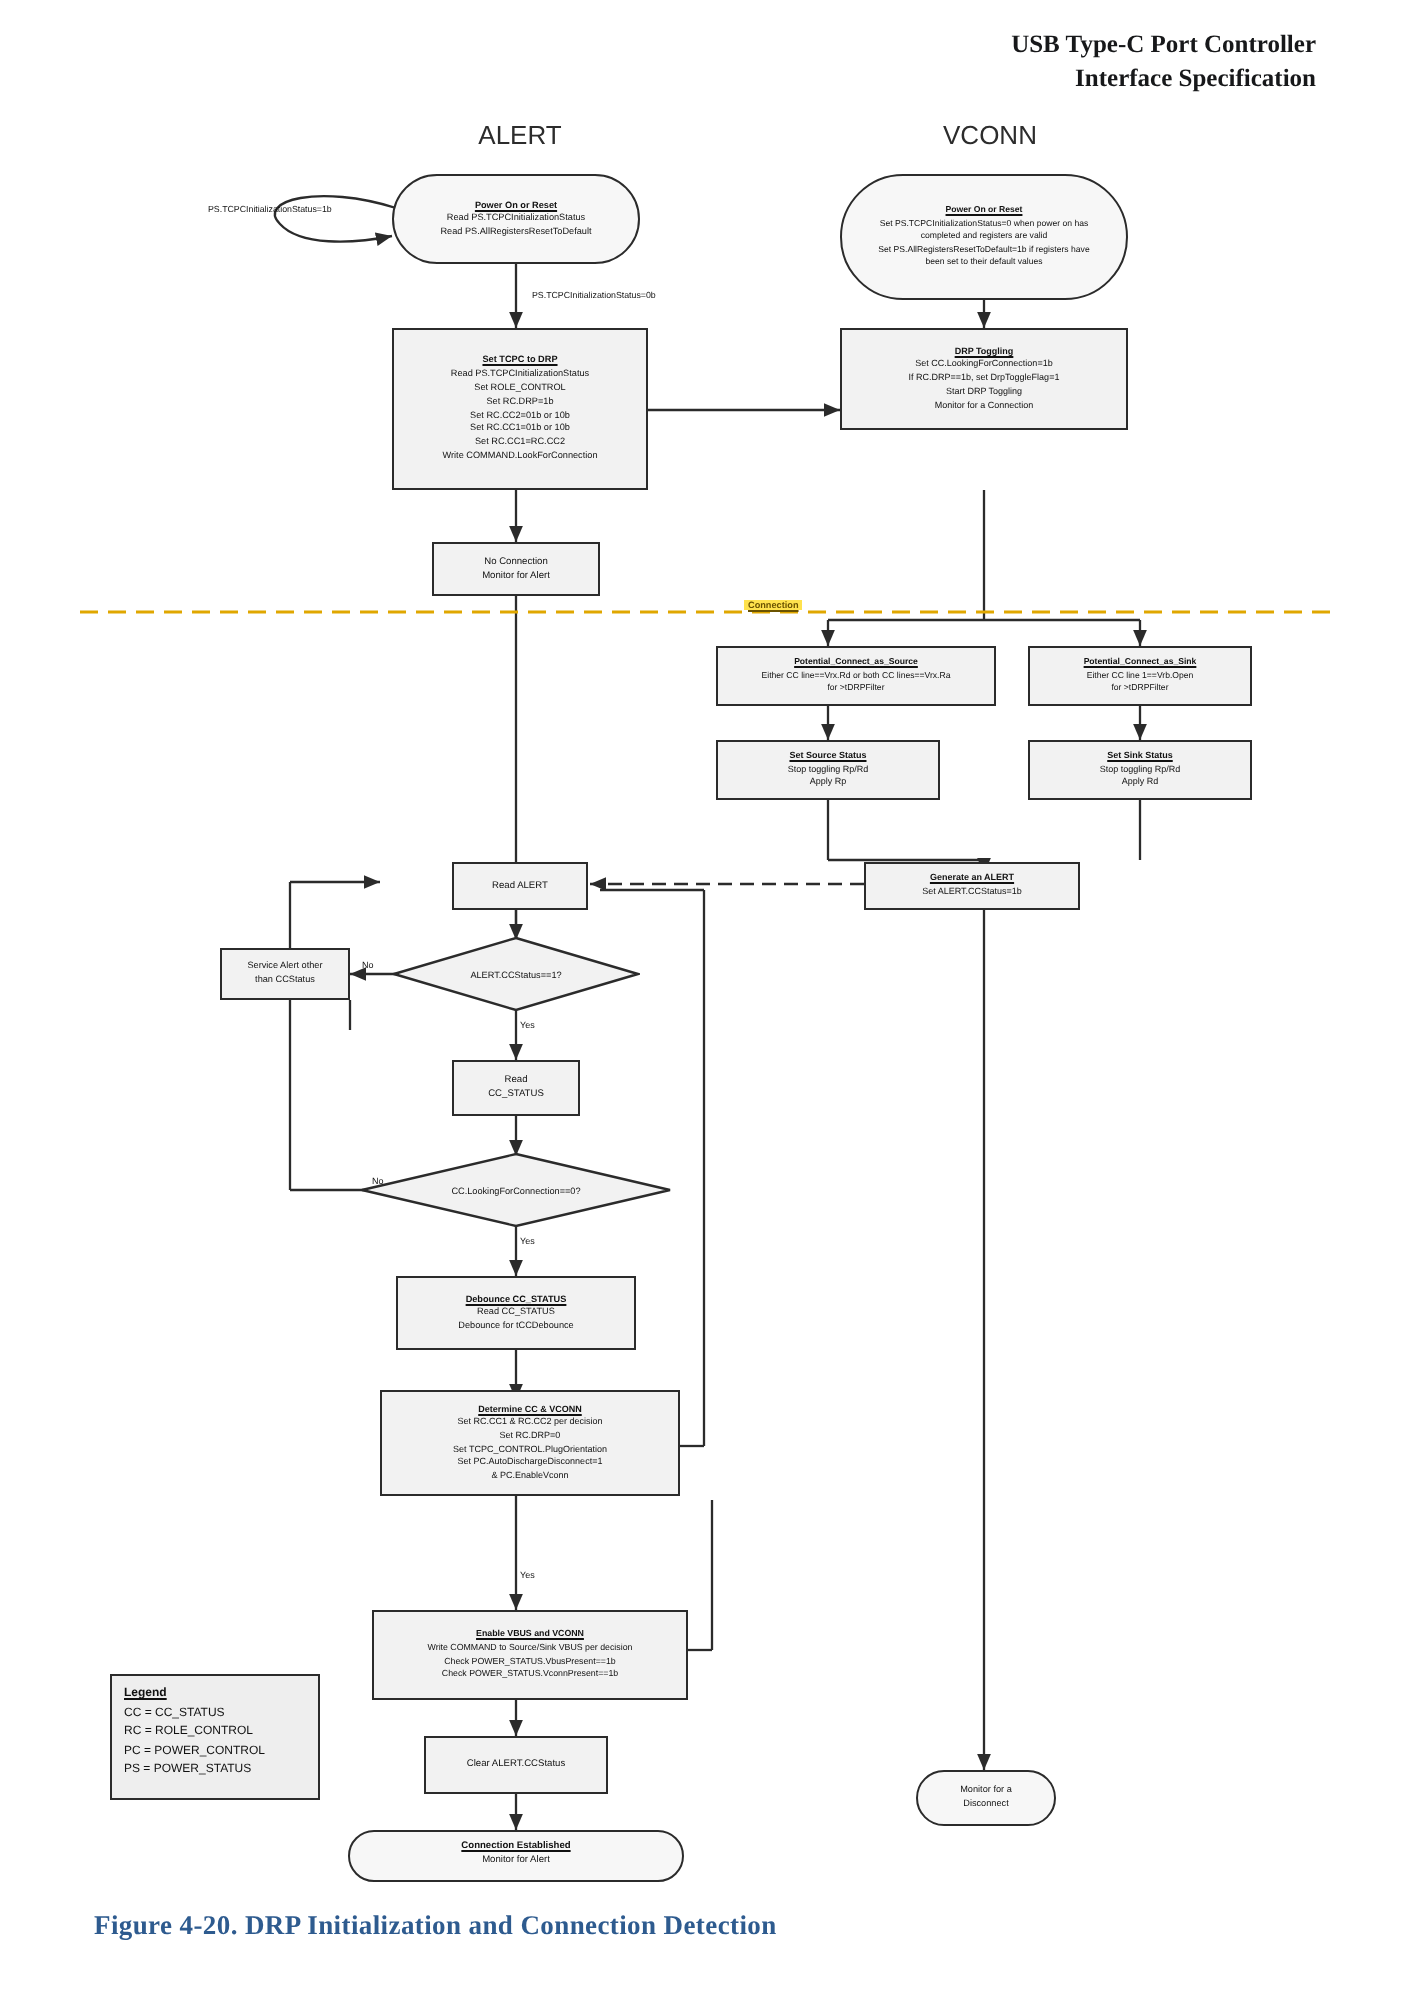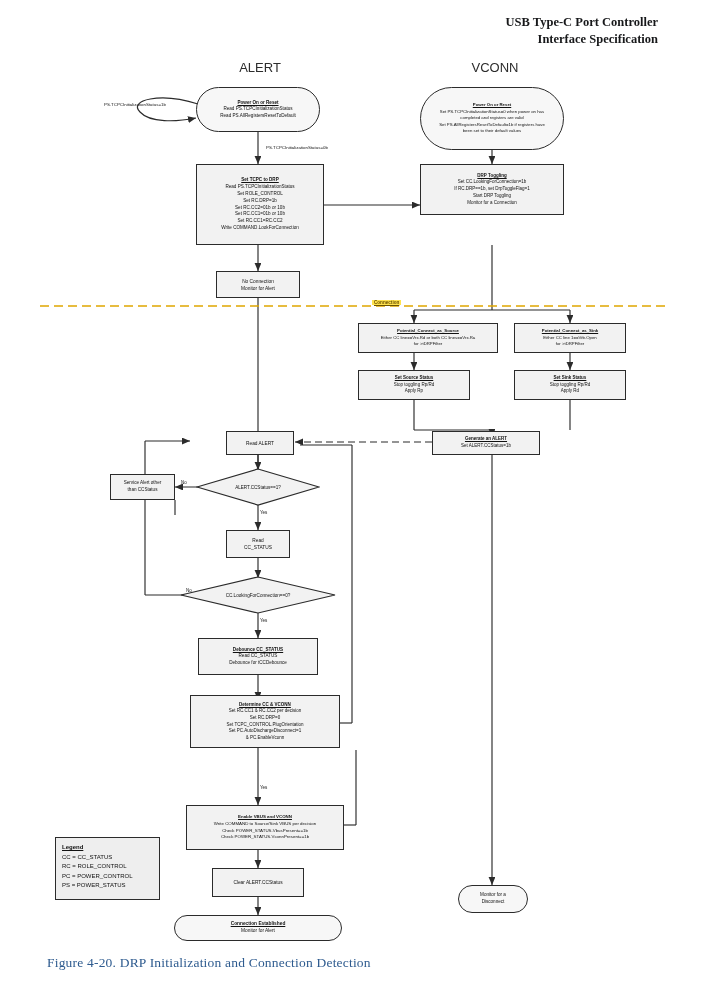--- a/index.html
+++ b/index.html
@@ -56,21 +56,21 @@
     position:absolute;box-sizing:border-box;border:1.3px solid #2b2b2b;
     background:#eeeeee;font-family:"Liberation Sans",sans-serif;
     color:#111;padding:5px 6px;line-height:9.6px;
   }
   .legend .lg-ttl{text-decoration:underline;font-weight:bold;display:block;}
   .legend .lg-row{display:block;white-space:nowrap;}
 
   
   #caption{
     position:absolute;left:47px;top:955px;
-    font-family:"Liberation Serif",serif;font-weight:normal;
+    font-family:"Liberation Serif",serif;font-weight:bold;
     font-size:13.5px;color:#2e5b8f;letter-spacing:.2px;
   }
 </style>
 </head>
 <body>
 
 <div id="page-header">
   <div class="hdr-right">
     <div>USB Type-C Port Controller</div>
     <div>Interface Specification</div>

